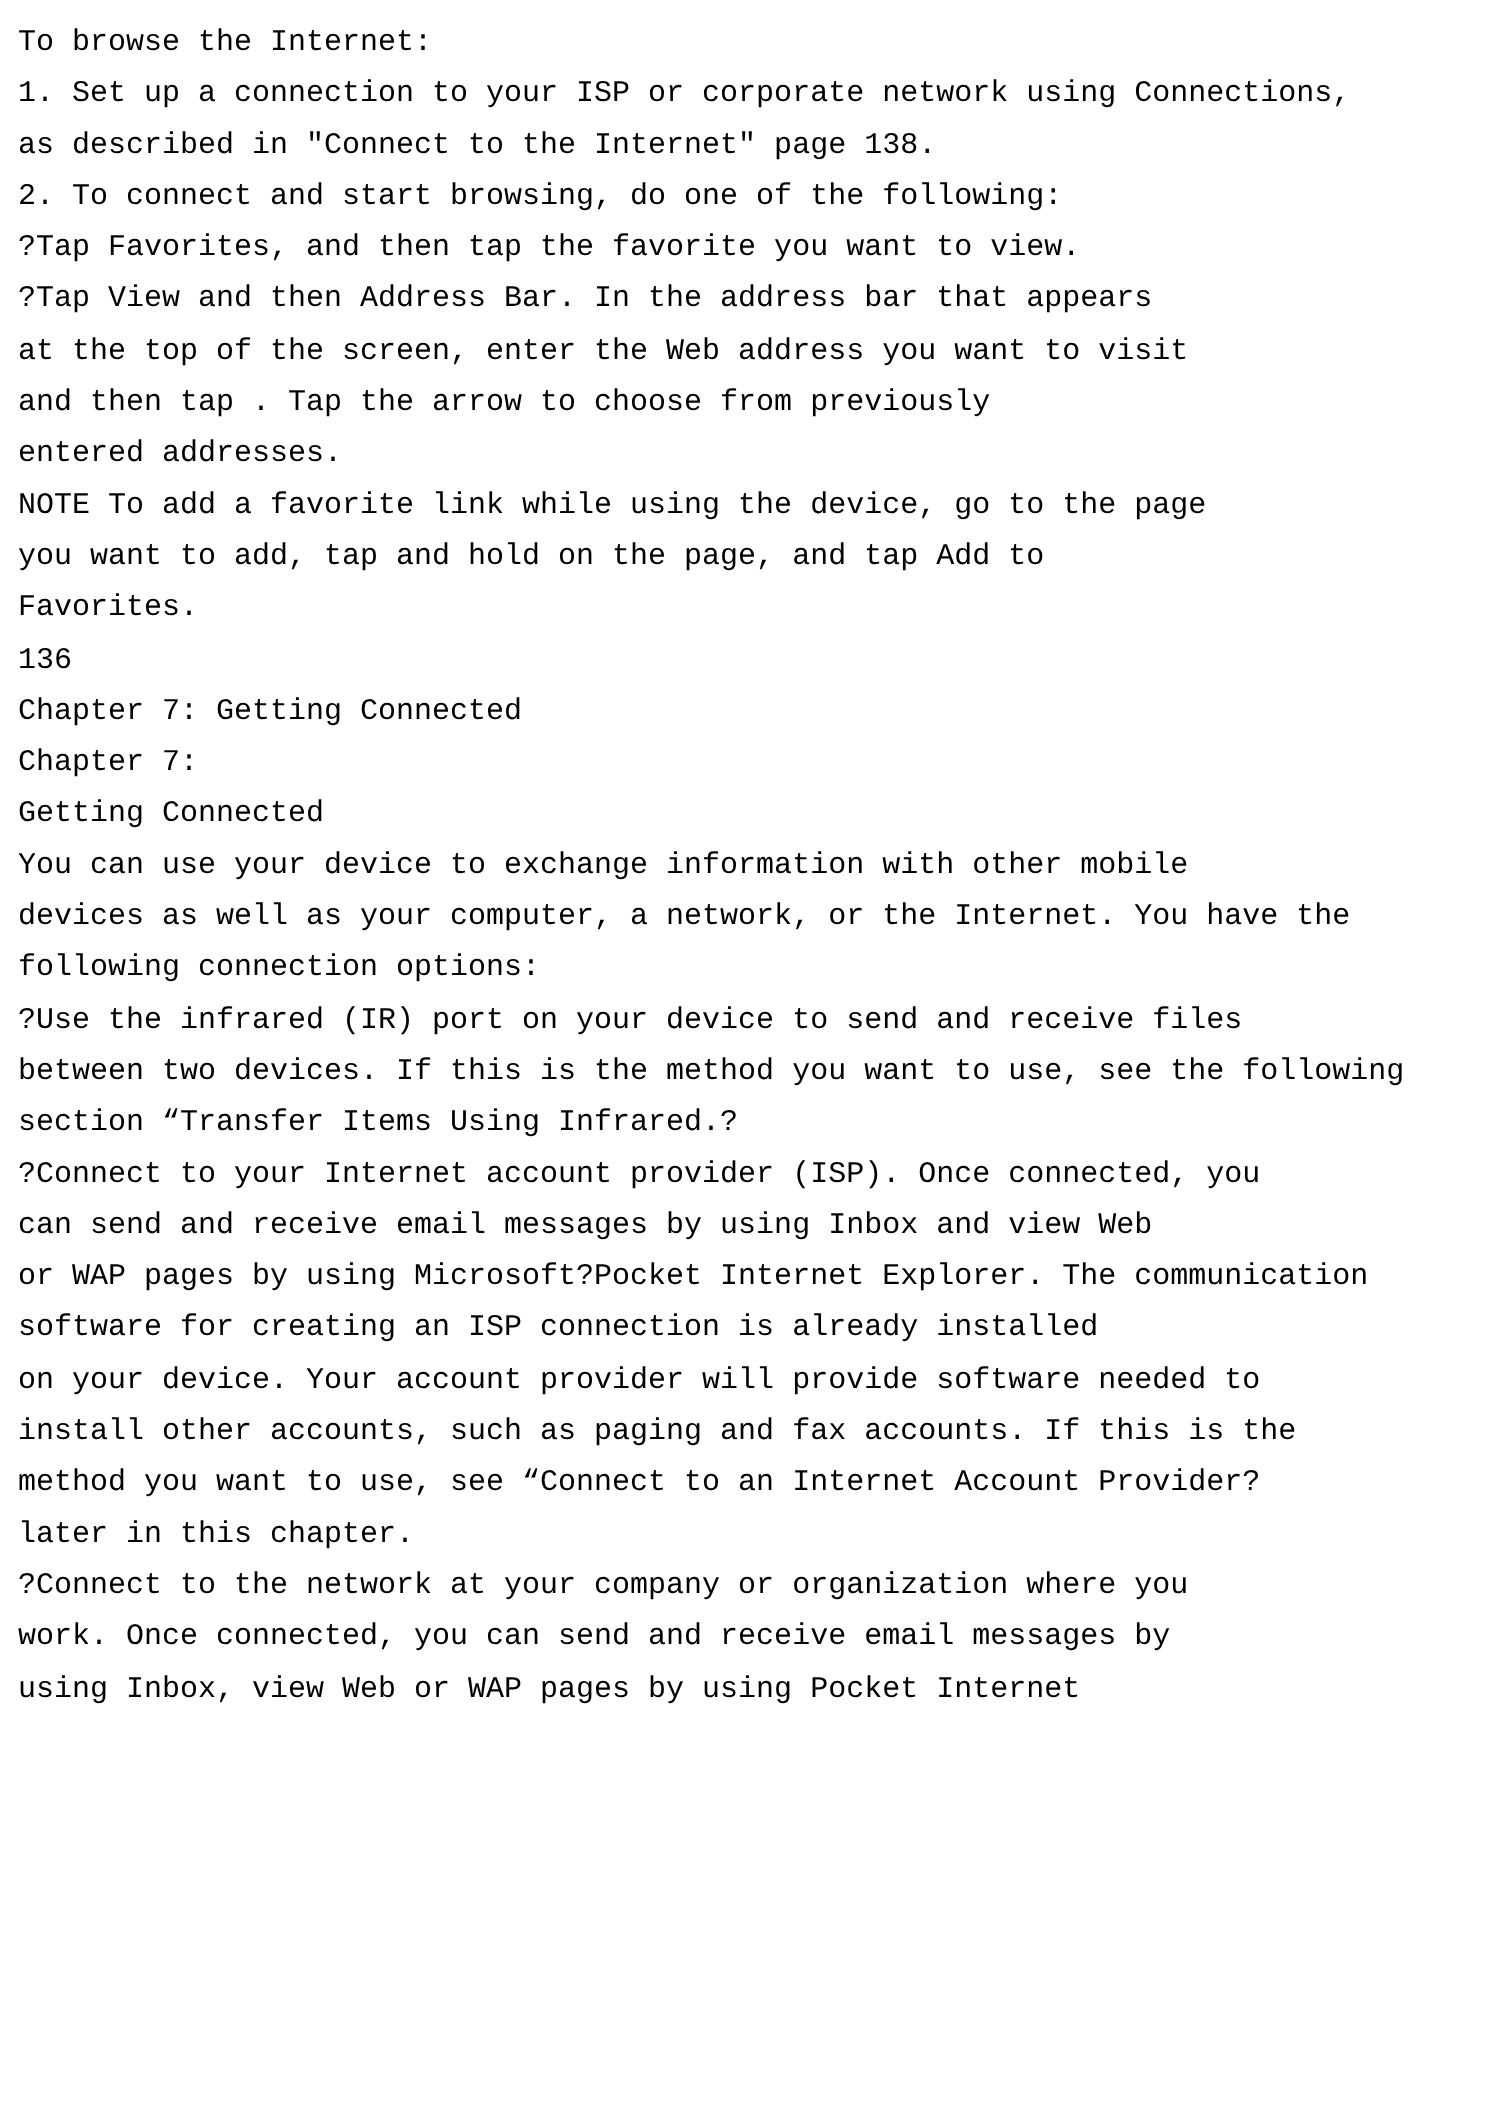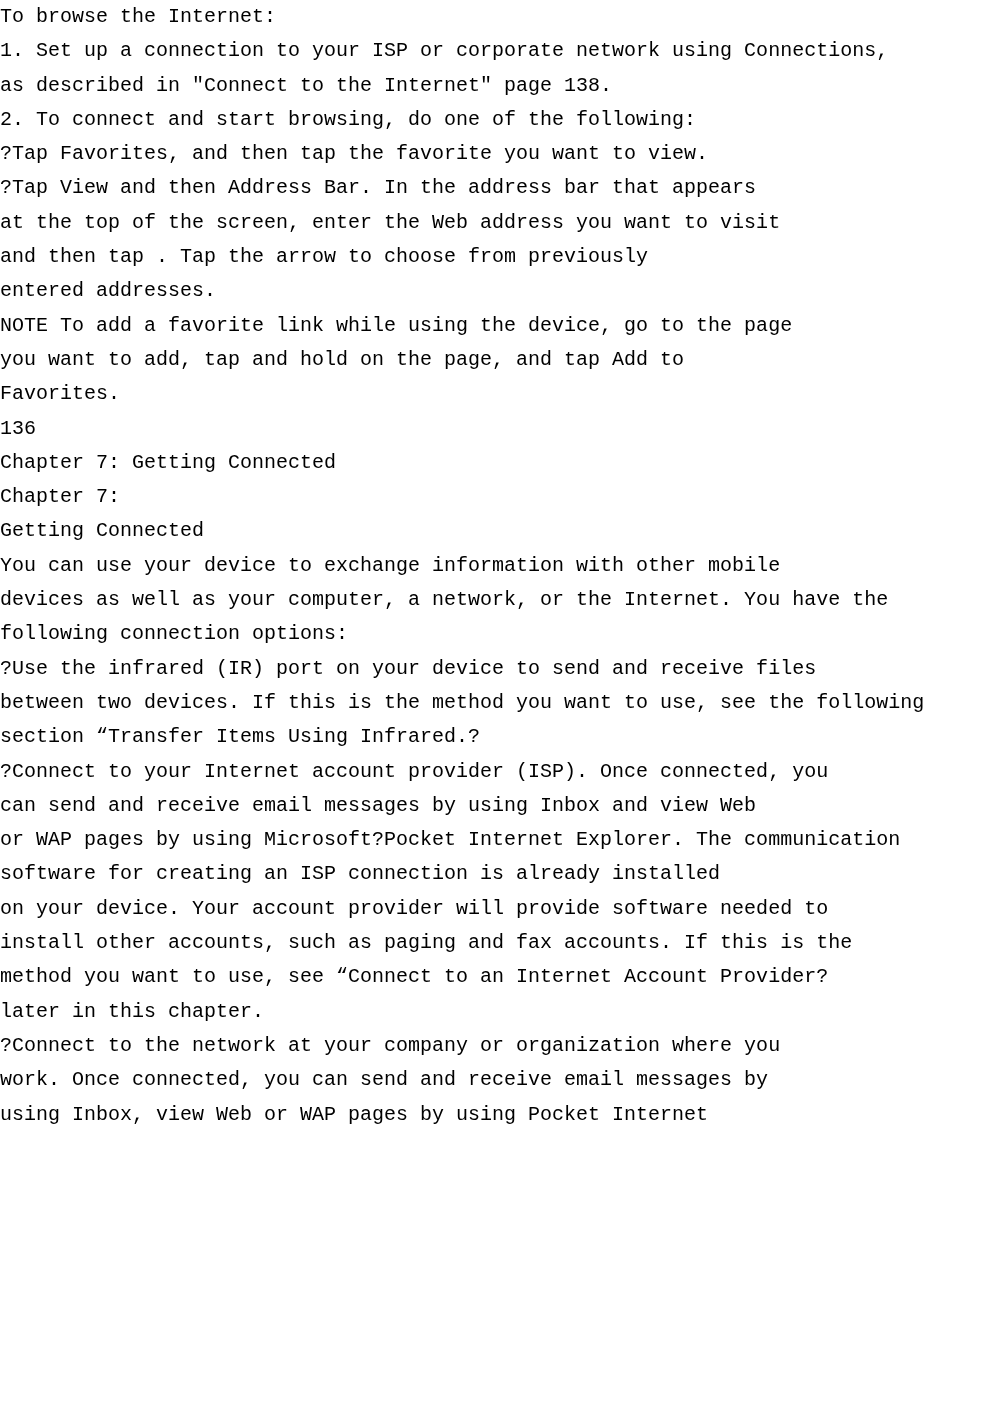--- a/index.html
+++ b/index.html
@@ -7,21 +7,21 @@
     padding: 0;
     background: #ffffff;
     width: 1001px;
   }
   .page {
     font-family: "Courier New", Courier, monospace;
     font-size: 20px;
     line-height: 34.3px;
     white-space: pre-wrap;
     color: #000000;
-    padding: 0;
+    padding: 12px;
     margin: 0;
     letter-spacing: 0px;
   }
 </style>
 </head>
 <body>
 
 <pre class="page" id="doc"><div>To browse the Internet:</div><div>1. Set up a connection to your ISP or corporate network using Connections,</div><div>as described in "Connect to the Internet" page 138.</div><div>2. To connect and start browsing, do one of the following:</div><div>?Tap Favorites, and then tap the favorite you want to view.</div><div>?Tap View and then Address Bar. In the address bar that appears</div><div>at the top of the screen, enter the Web address you want to visit</div><div>and then tap . Tap the arrow to choose from previously</div><div>entered addresses.</div><div>NOTE To add a favorite link while using the device, go to the page</div><div>you want to add, tap and hold on the page, and tap Add to</div><div>Favorites.</div><div>136</div><div>Chapter 7: Getting Connected</div><div>Chapter 7:</div><div>Getting Connected</div><div>You can use your device to exchange information with other mobile</div><div>devices as well as your computer, a network, or the Internet. You have the</div><div>following connection options:</div><div>?Use the infrared (IR) port on your device to send and receive files</div><div>between two devices. If this is the method you want to use, see the following</div><div>section “Transfer Items Using Infrared.?</div><div>?Connect to your Internet account provider (ISP). Once connected, you</div><div>can send and receive email messages by using Inbox and view Web</div><div>or WAP pages by using Microsoft?Pocket Internet Explorer. The communication</div><div>software for creating an ISP connection is already installed</div><div>on your device. Your account provider will provide software needed to</div><div>install other accounts, such as paging and fax accounts. If this is the</div><div>method you want to use, see “Connect to an Internet Account Provider?</div><div>later in this chapter.</div><div>?Connect to the network at your company or organization where you</div><div>work. Once connected, you can send and receive email messages by</div><div>using Inbox, view Web or WAP pages by using Pocket Internet</div></pre>
 
 </body></html>

